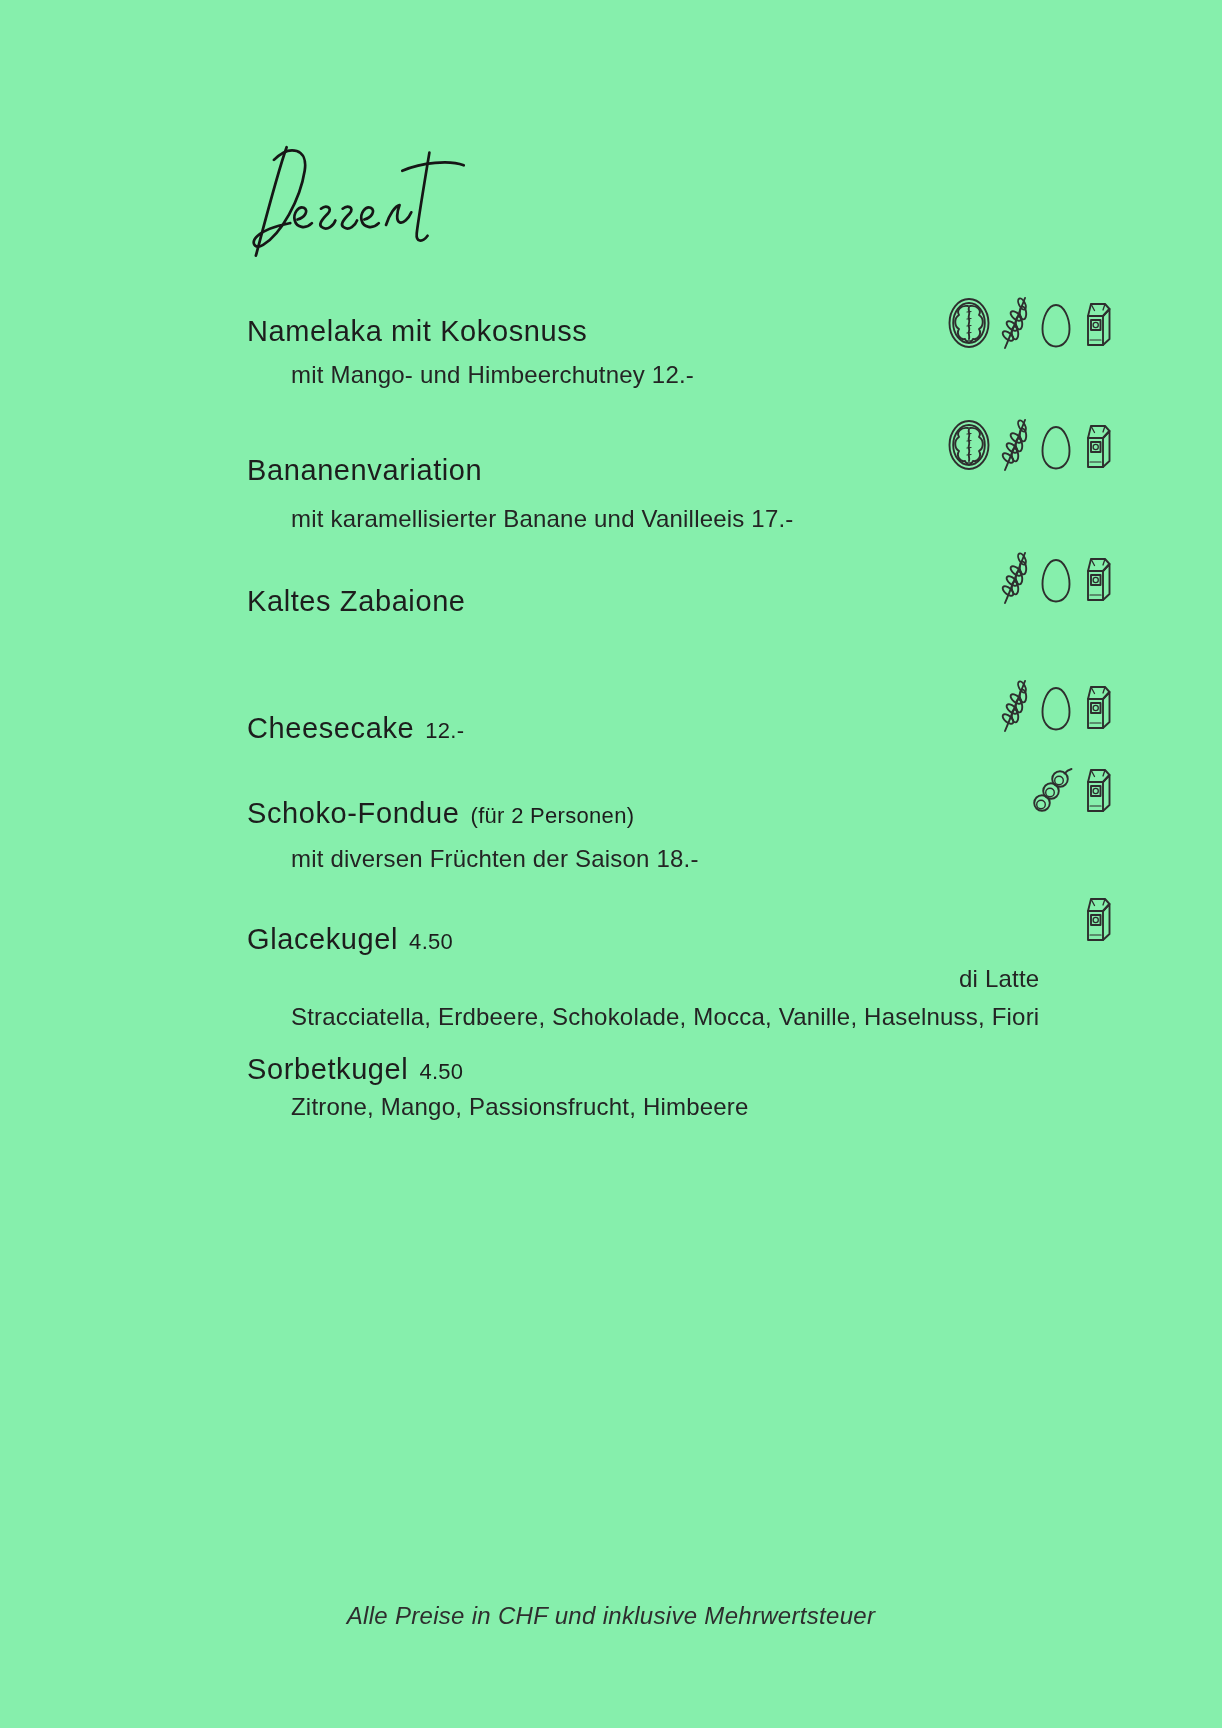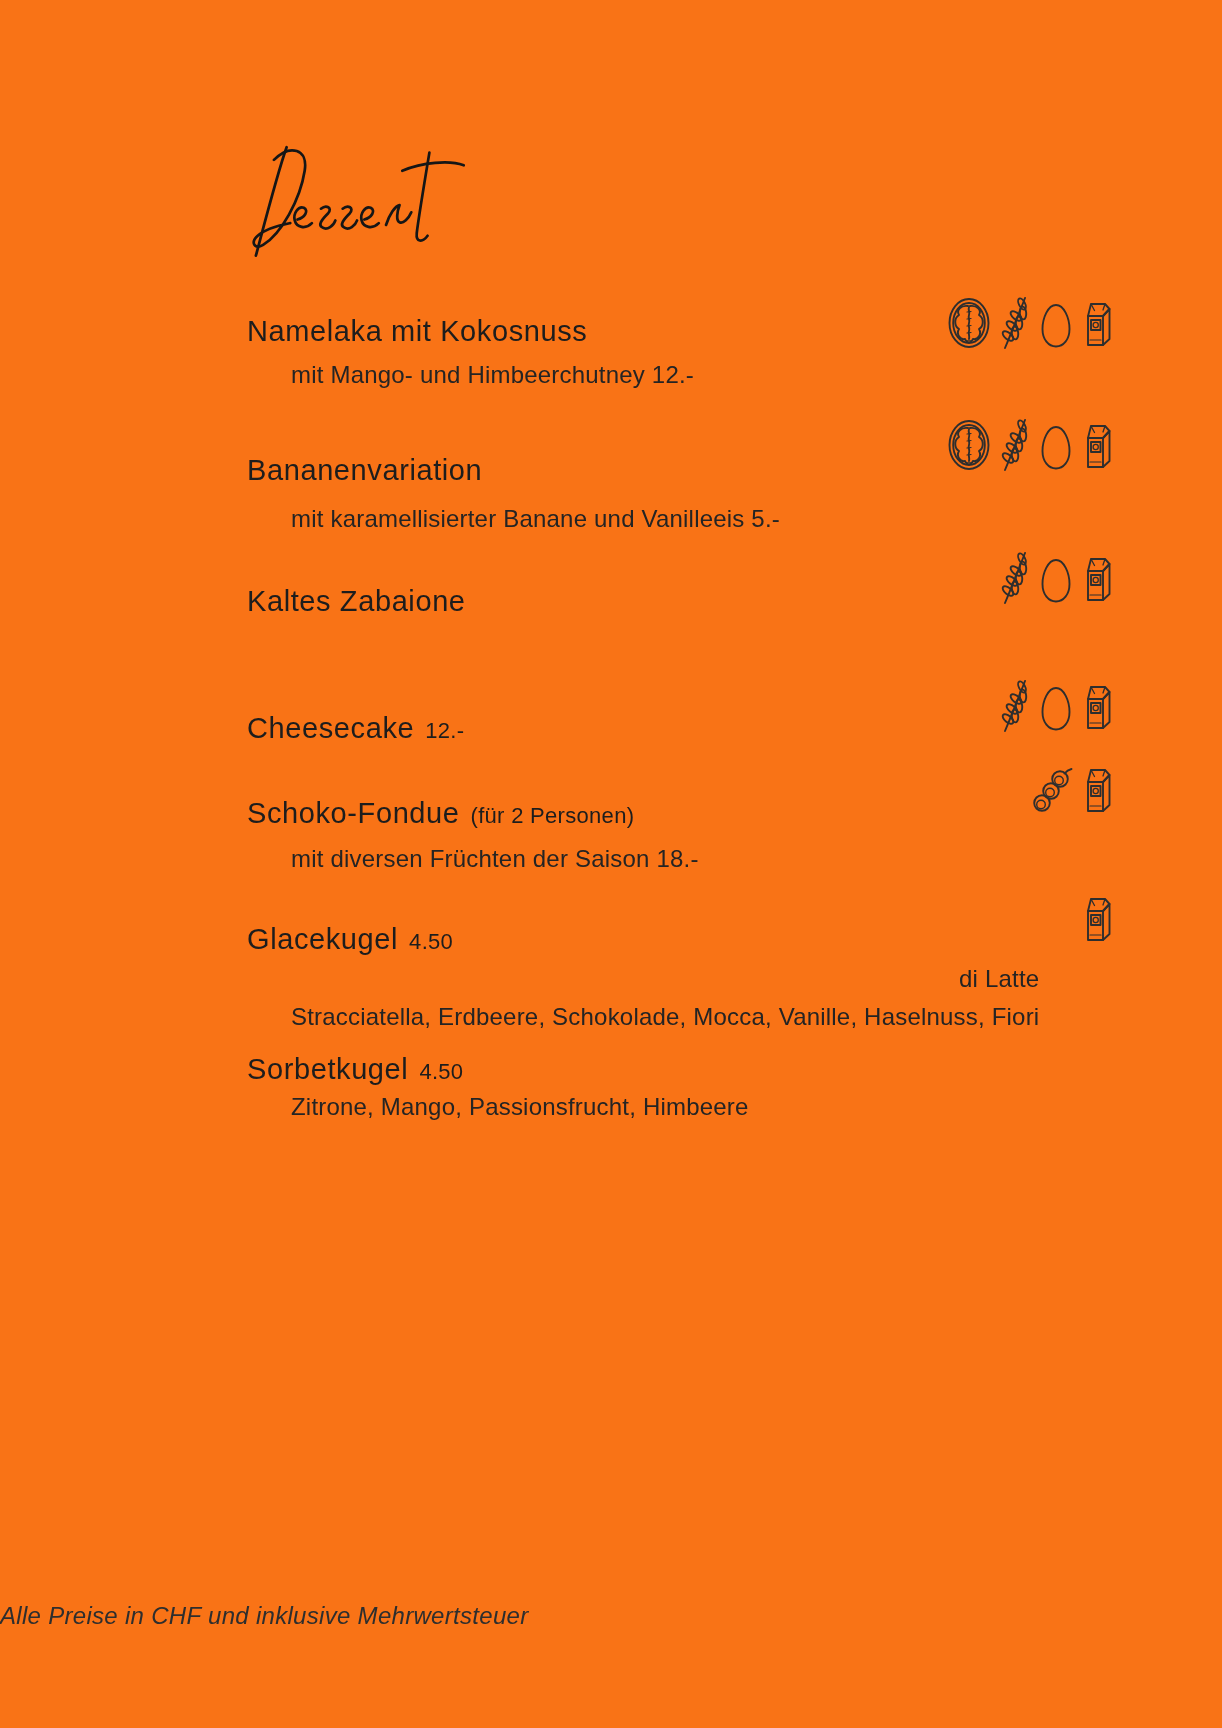--- a/index.html
+++ b/index.html
@@ -1,20 +1,20 @@
 <!DOCTYPE html>
 <html><head>
 <meta charset="utf-8">
 <style>
   html,body{margin:0;padding:0;background:#e8e8e8;}
   .page{
     position:relative;
     width:1222px;height:1728px;
     margin:0 auto;
-    background:#f97316;
+    background:#86efac;
     font-family:"Liberation Sans", sans-serif;
     color:#1d1d1d;
     overflow:hidden;
   }
   .title-script{
     position:absolute;
     left:242px;top:140px;
     width:232px;height:122px;
     stroke:#161616;stroke-width:3;fill:none;
     stroke-linecap:round;stroke-linejoin:round;
@@ -63,21 +63,21 @@
   .i-walnut{width:42px;height:54px;}
   .i-wheat{width:30px;height:56px;}
   .i-egg{width:36px;height:54px;}
   .i-milk{width:30px;height:54px;}
   .i-soy{width:44px;height:54px;}
   .footer{
     position:absolute;
     left:0;top:1602px;
     width:100%;
     margin:0;
-    text-align:left;
+    text-align:center;
     font-style:italic;
     font-size:24px;
     letter-spacing:0.3px;
     color:#2e2e2e;
   }
   .defs{position:absolute;width:0;height:0;overflow:hidden;}
 </style>
 </head>
 <body>
 
@@ -179,21 +179,21 @@
           <use href="#sym-egg"></use>
         </svg>
       </span>
     <span class="ic">
         <svg class="icon i-milk" viewBox="0 0 30 54">
           <use href="#sym-milk"></use>
         </svg>
       </span>
   </div>
   <h2 class="heading" style="top:453px"><span>Bananenvariation</span></h2>
-  <p class="desc" style="top:500px">mit karamellisierter Banane und Vanilleeis 5.-</p>
+  <p class="desc" style="top:500px">mit karamellisierter Banane und Vanilleeis 17.-</p>
 
   <div class="icons" style="top:549px">
     <span class="ic">
         <svg class="icon i-wheat" viewBox="0 0 30 56">
           <use href="#sym-wheat"></use>
         </svg>
       </span>
     <span class="ic">
         <svg class="icon i-egg" viewBox="0 0 36 54">
           <use href="#sym-egg"></use>

